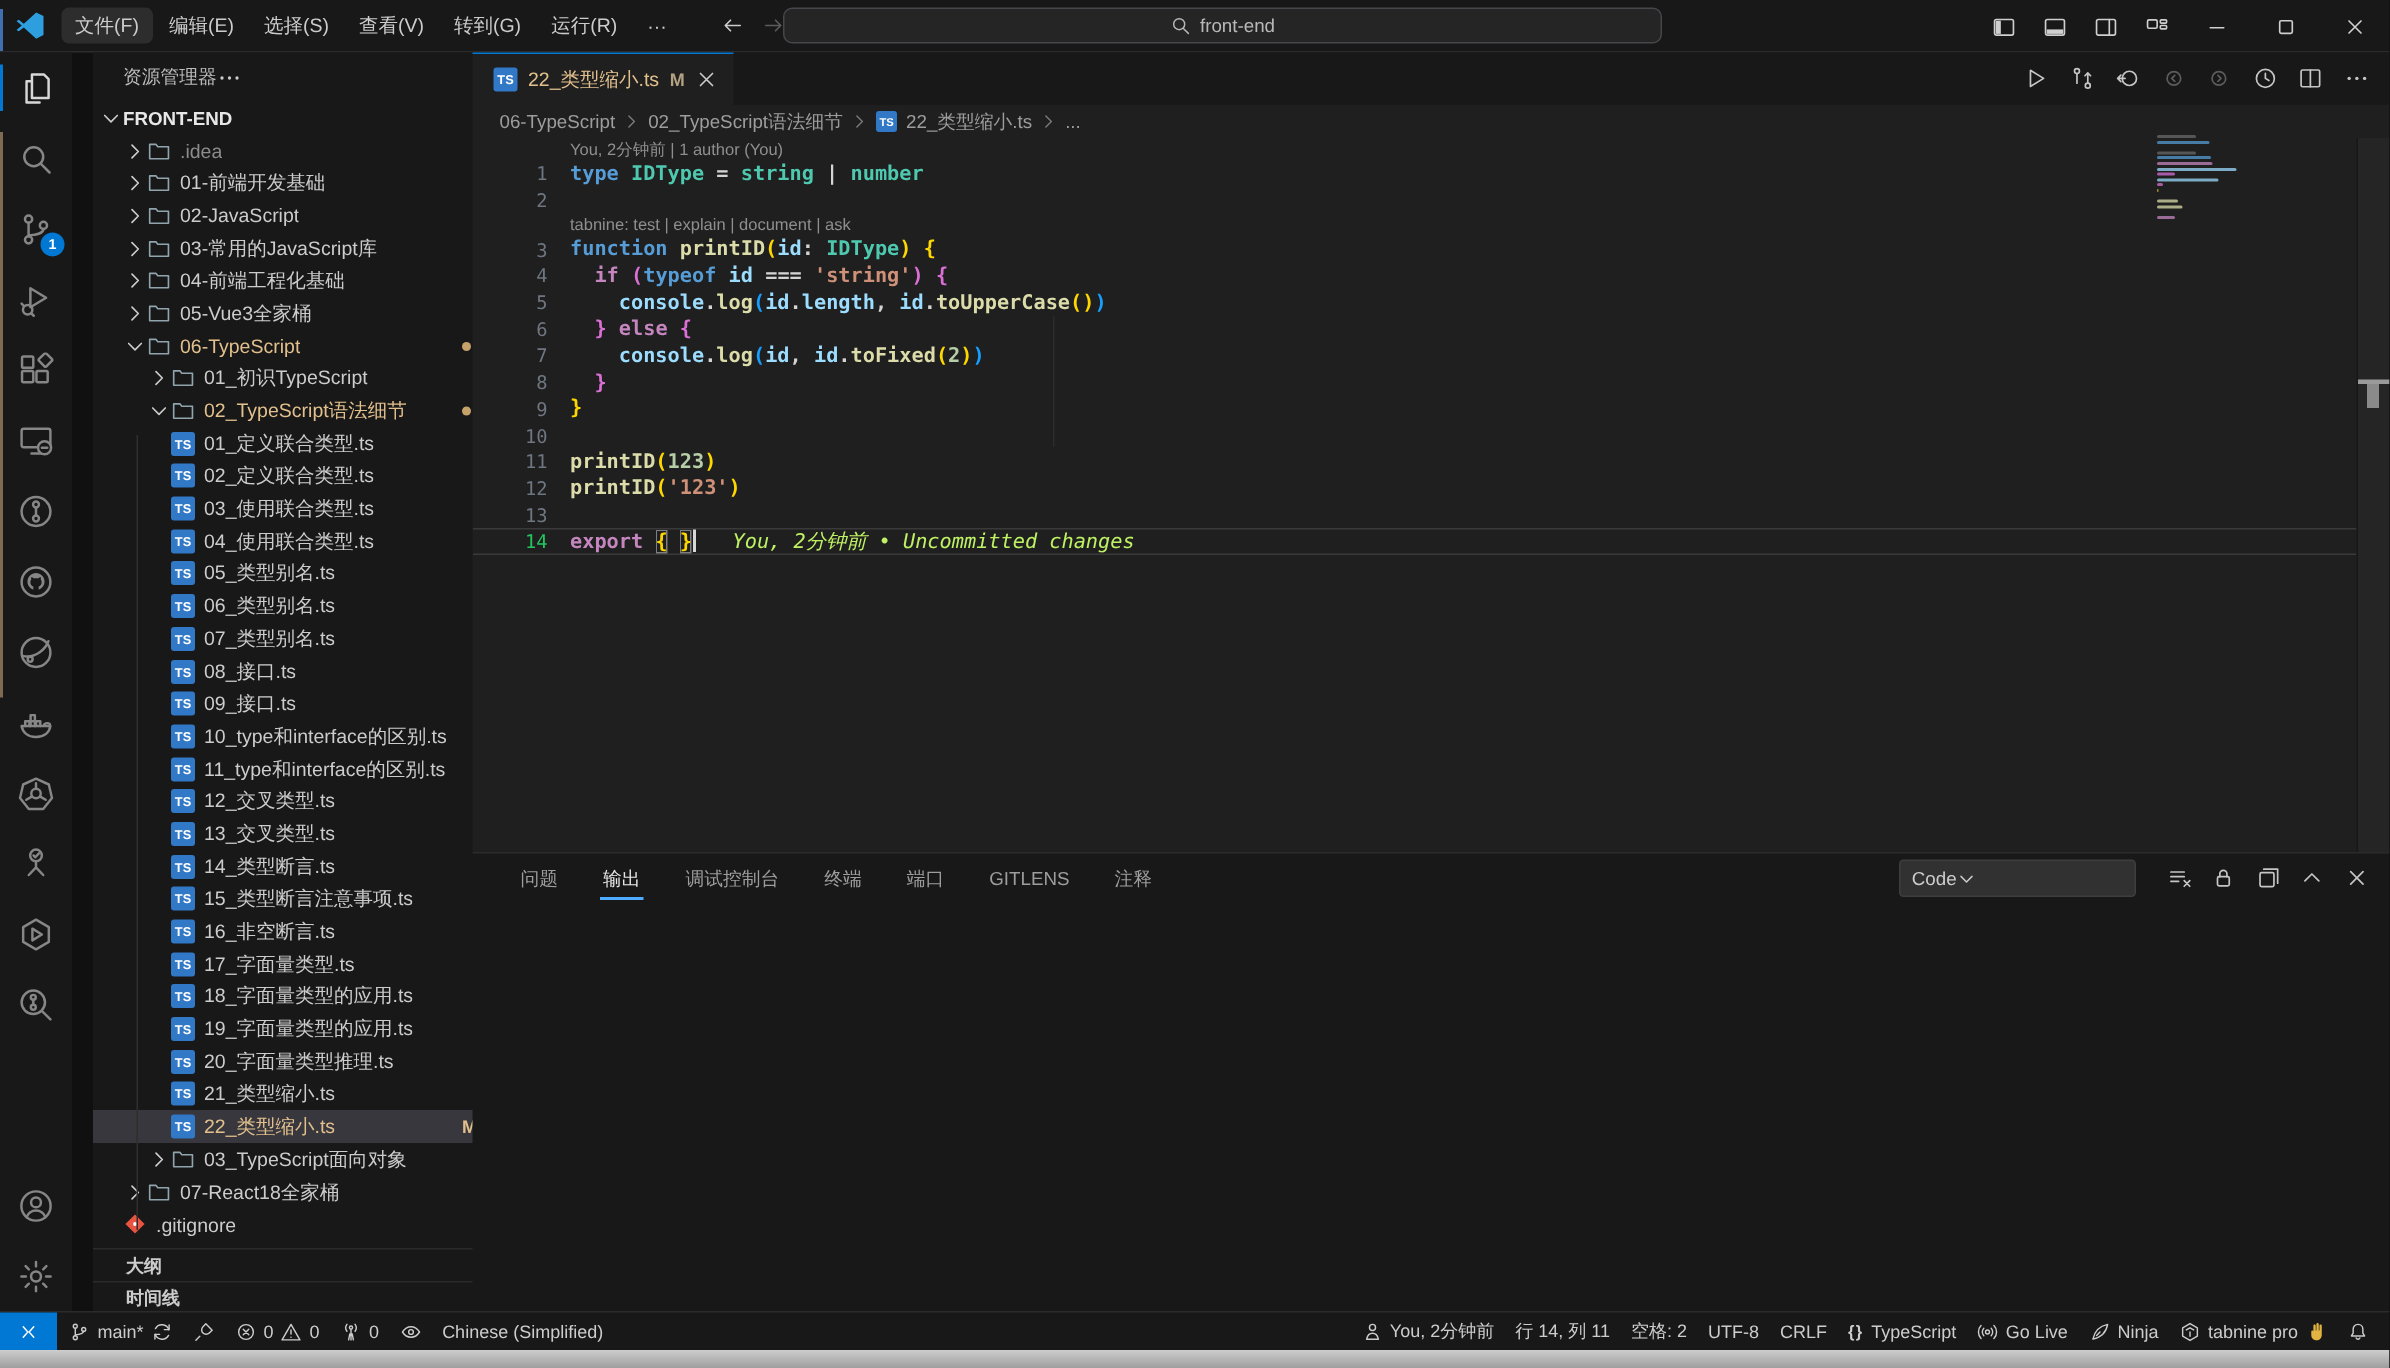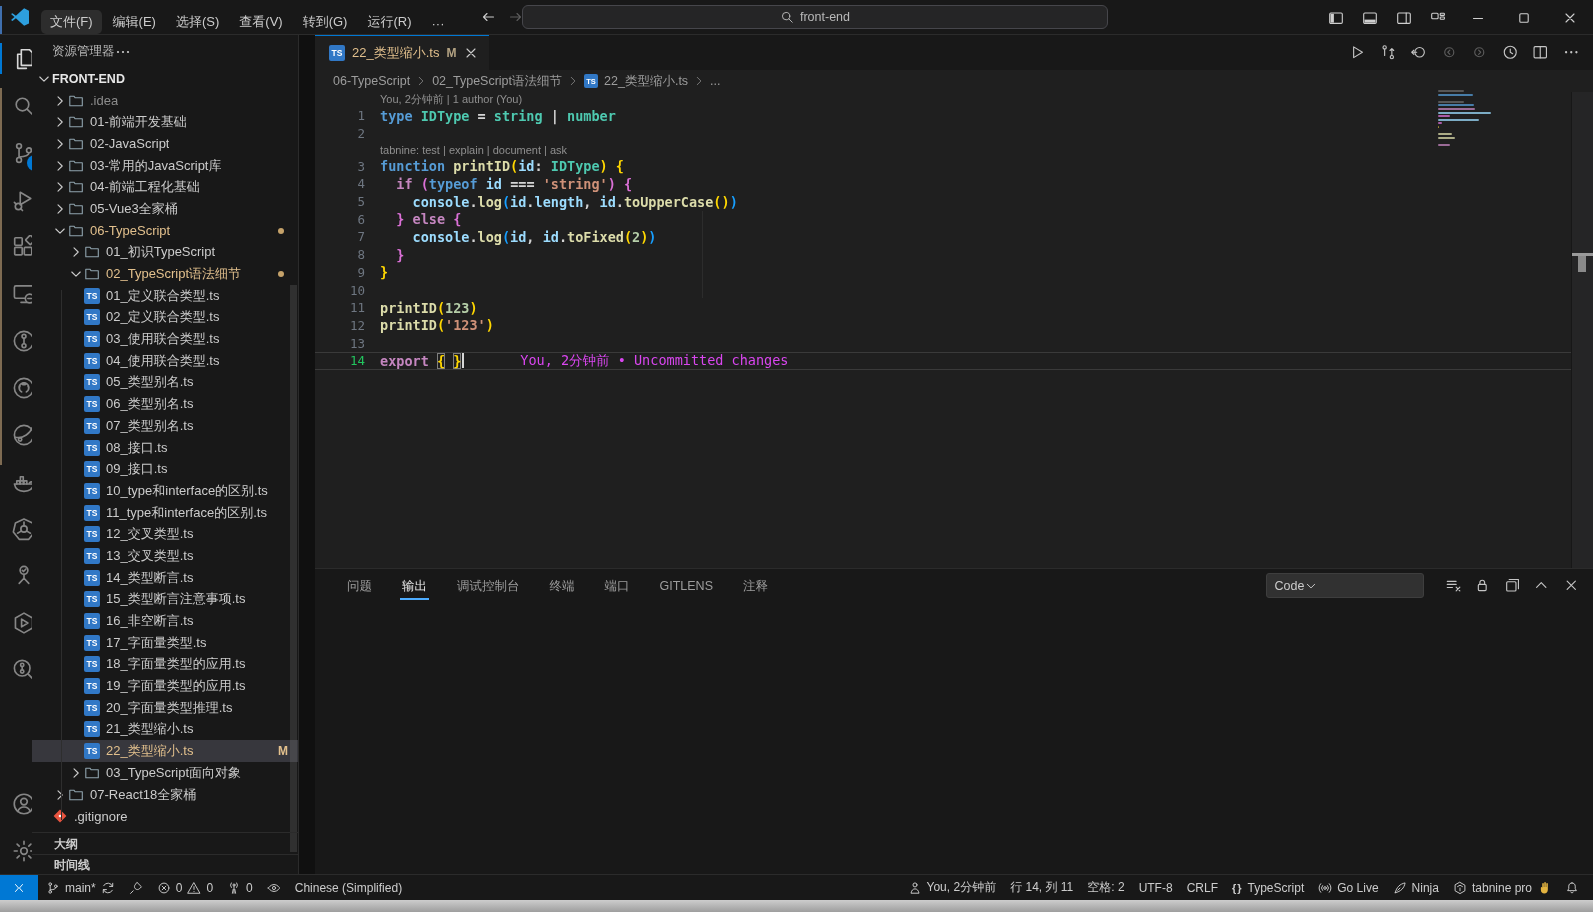--- a/index.html
+++ b/index.html
@@ -6,21 +6,21 @@
   body{width:1593px;height:912px;position:relative;overflow:hidden;
        font-family:"Liberation Sans","DejaVu Sans",sans-serif;color:#cccccc;
        -webkit-font-smoothing:antialiased;}
   .abs{position:absolute;}
   svg.ic{stroke:currentColor;fill:none;stroke-width:1.1;stroke-linecap:round;stroke-linejoin:round;display:block;}
 
   
   #titlebar{left:0;top:0;width:1593px;height:35px;background:#181818;border-bottom:1px solid #2b2b2b;
             display:flex;align-items:center;box-sizing:border-box;}
   #logo{width:20px;height:20px;margin:0 10px 0 10px;}
-  #menus{display:flex;align-items:flex-end;height:100%;}
+  #menus{display:flex;align-items:center;height:100%;}
   .menu{padding:3px 9px;font-size:13px;color:#cccccc;border-radius:5px;margin:0 1px;white-space:nowrap;}
   .menu.first{background:#2d2d2d;}
   #navarrows{display:flex;gap:12px;margin-left:26px;}
   #navarrows .ic{width:16px;height:16px;}
   .dim{color:#5c5c5c;}
   #cmdcenter{position:absolute;left:522px;top:5px;width:586px;height:24px;background:#252526;
              border:1px solid #46464b;border-radius:6px;display:flex;align-items:center;justify-content:center;
              gap:6px;font-size:12.5px;color:#b8b8b8;box-sizing:border-box;}
   #cmdcenter .ic{width:14px;height:14px;}
   #wincontrols{position:absolute;right:0;top:0;height:35px;display:flex;align-items:center;}
@@ -35,21 +35,21 @@
   #activitybar{left:0;top:35px;width:48px;height:839px;background:#181818;display:flex;flex-direction:column;}
   .acell{width:48px;height:47px;display:flex;align-items:center;justify-content:center;position:relative;color:#868686;}
   .acell.active{color:#d7d7d7;}
   .acell.active:before{content:"";position:absolute;left:0;top:8px;bottom:8px;width:2px;background:#0078d4;}
   .acell .ic{width:24px;height:24px;}
   .abadge{position:absolute;right:5px;bottom:5px;min-width:16px;height:16px;border-radius:9px;background:#0078d4;
           color:#fff;font-size:9.5px;display:flex;align-items:center;justify-content:center;font-weight:700;}
   #abar-spacer{flex:1;}
 
   
-  #sidebar{left:32px;top:35px;width:267px;height:839px;background:#181818;border-right:1px solid #2b2b2b;box-sizing:border-box;}
+  #sidebar{left:62px;top:35px;width:267px;height:839px;background:#181818;border-right:1px solid #2b2b2b;box-sizing:border-box;}
   #sbheader{position:absolute;left:0;top:0;width:100%;height:33px;display:flex;align-items:center;
             padding:0 8px 0 20px;box-sizing:border-box;font-size:12.5px;color:#bbbbbb;}
   #sbheader .ic{width:16px;height:16px;margin-left:auto;color:#cccccc;}
   #tree{position:absolute;left:0;top:33px;width:100%;}
   .trow{height:21.7px;display:flex;align-items:center;font-size:13px;color:#cccccc;position:relative;white-space:nowrap;}
   .trow.sel{background:#37373d;}
   .trow .chev{width:16px;height:16px;flex:0 0 16px;color:#cccccc;}
   .trow .fico{width:16px;height:16px;flex:0 0 16px;margin-right:6px;color:#c09553;}
   .trow .lbl{overflow:hidden;text-overflow:ellipsis;}
   .trow.root .lbl{font-weight:700;font-size:12.5px;color:#e7e7e7;}
@@ -88,21 +88,21 @@
   .cl.lens{height:15px;}
   .ln{width:50px;padding-right:15px;flex:0 0 50px;text-align:right;color:#6e7681;font-size:12.5px;font-weight:400;}
   .cl.activeline{box-shadow:inset 0 1px 0 #3a3a3a, inset 0 -1px 0 #3a3a3a;}
   .cl.activeline .ln{color:#22c55e;}
   .lenstext{color:#8f8f8f;font-size:11px;font-weight:400;font-family:"Liberation Sans","DejaVu Sans",sans-serif;}
   .tk-k{color:#569cd6;} .tk-t{color:#4ec9b0;} .tk-o{color:#d4d4d4;} .tk-v{color:#9cdcfe;}
   .tk-f{color:#dcdcaa;} .tk-s{color:#ce9178;} .tk-n{color:#b5cea8;} .tk-c{color:#c586c0;}
   .tk-p{color:#d4d4d4;} .tk-b1{color:#ffd700;} .tk-b2{color:#da70d6;} .tk-b3{color:#179fff;}
   .tk-bx{color:#ffd700;box-shadow:inset 0 0 0 1px #7e7e7e;}
   .cursor{display:inline-block;width:2px;height:15px;background:#d7d7d7;margin-left:1px;vertical-align:middle;}
-  .blame{color:#d946ef;margin-left:56px;font-weight:400;}
+  .blame{color:#bef264;margin-left:24px;font-weight:400;font-style:italic;}
   #minimap{position:absolute;right:95px;top:55px;width:60px;}
   .mmline{height:2px;margin-bottom:1.6px;border-radius:1px;opacity:.75;}
   #scrolltrack{position:absolute;right:0;top:57px;width:21px;bottom:0;background:#252526;border-left:1px solid #171717;}
   #tdec-bar{position:absolute;right:0;top:218px;width:21px;height:3px;background:#9a9a9a;}
   #tdec-stem{position:absolute;right:7px;top:221px;width:8px;height:16px;background:#8a8a8a;}
 
   
   #panel{left:315px;top:568px;width:1278px;height:306px;background:#181818;border-top:1px solid #2b2b2b;box-sizing:border-box;}
   #paneltabs{position:absolute;left:30px;top:0;height:34px;display:flex;gap:26px;align-items:center;font-size:12.5px;}
   .ptab{color:#9d9d9d;padding:6px 2px;position:relative;}

